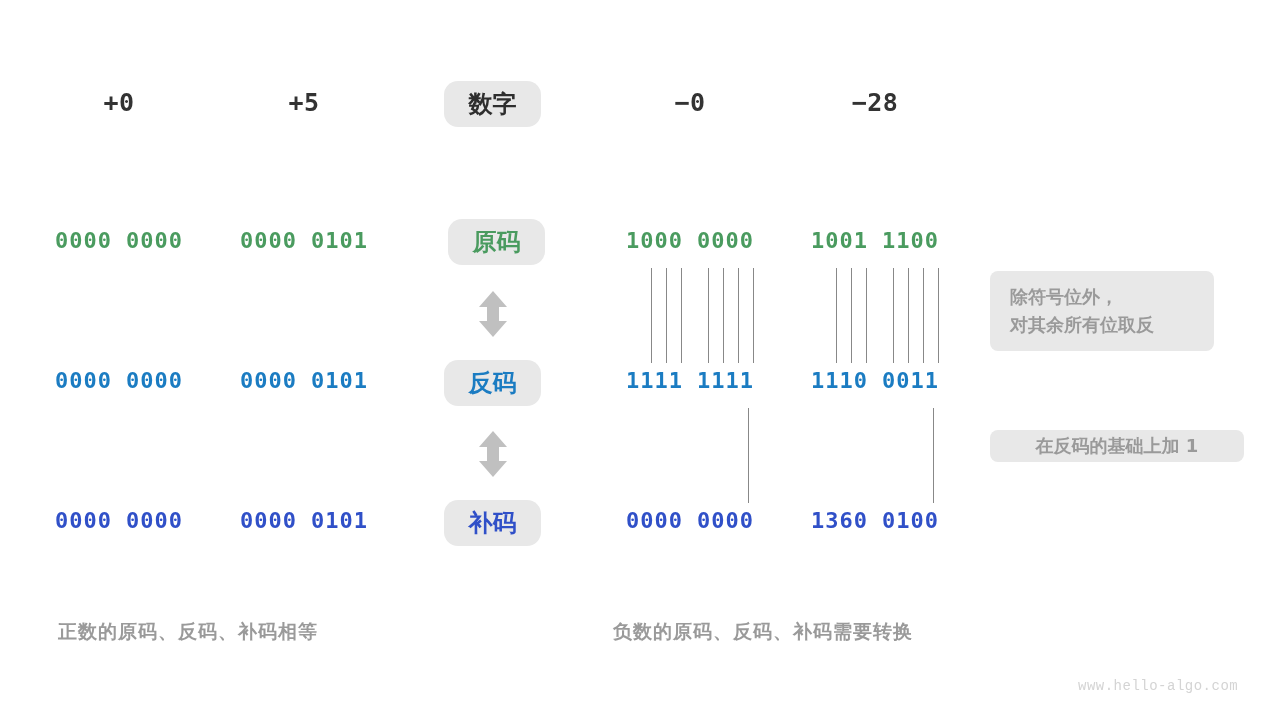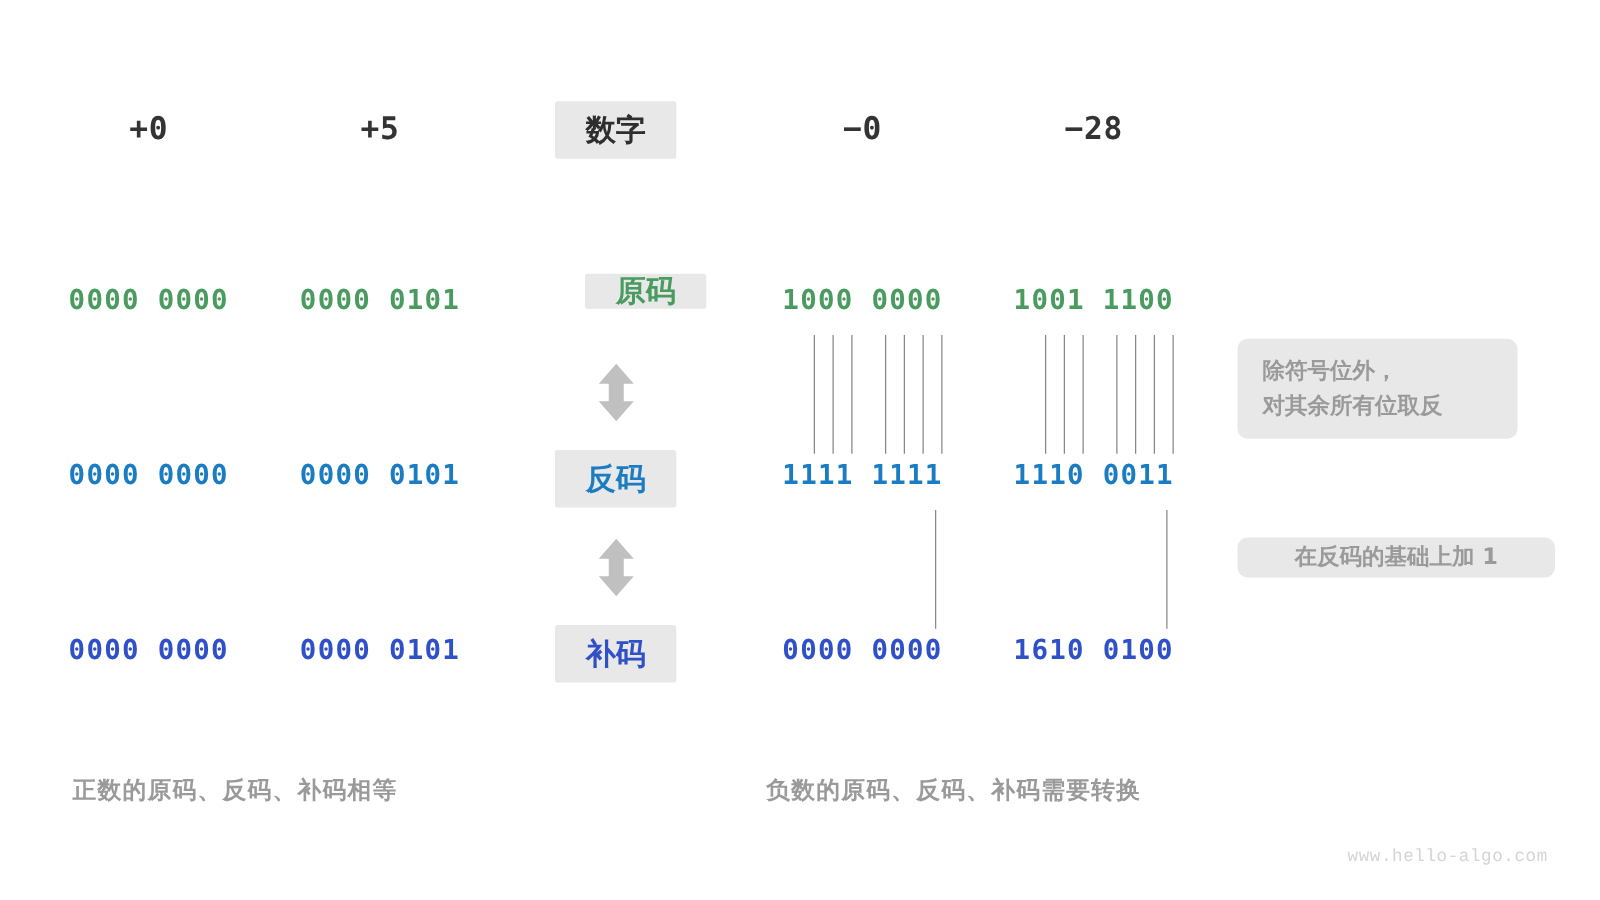--- a/index.html
+++ b/index.html
@@ -44,21 +44,21 @@
     letter-spacing: 1px;
     white-space: pre;
   }
   .bits.green     { color: #4a9b5f; }
   .bits.blue      { color: #1b7cc2; }
   .bits.darkblue  { color: #3050c8; }
 
   
   .pill {
     background: #e8e8e8;
-    border-radius: 2px;
+    border-radius: 14px;
     text-align: center;
     font-size: 24px;
     font-weight: 700;
     line-height: 1;
     display: flex;
     align-items: center;
     justify-content: center;
     box-sizing: border-box;
   }
   .pill.k-number  { color: #2e2e2e; }
@@ -125,39 +125,39 @@
   <div class="abs pill k-number" style="left:444px; top:81px; width:97px; height:46px;">数字</div>
 
   <div class="abs bits green" style="left:44px; top:228px; width:150px;">0000 0000</div>
 
   <div class="abs bits green" style="left:229px; top:228px; width:150px;">0000 0101</div>
 
   <div class="abs bits green" style="left:615px; top:228px; width:150px;">1000 0000</div>
 
   <div class="abs bits green" style="left:800px; top:228px; width:150px;">1001 1100</div>
 
-  <div class="abs pill k-true" style="left:468px; top:219px; width:97px; height:28px;">原码</div>
+  <div class="abs pill k-true" style="left:448px; top:219px; width:97px; height:46px;">原码</div>
 
   <div class="abs bits blue" style="left:44px; top:368px; width:150px;">0000 0000</div>
 
   <div class="abs bits blue" style="left:229px; top:368px; width:150px;">0000 0101</div>
 
   <div class="abs bits blue" style="left:615px; top:368px; width:150px;">1111 1111</div>
 
   <div class="abs bits blue" style="left:800px; top:368px; width:150px;">1110 0011</div>
 
   <div class="abs pill k-ones" style="left:444px; top:360px; width:97px; height:46px;">反码</div>
 
   <div class="abs bits darkblue" style="left:44px; top:508px; width:150px;">0000 0000</div>
 
   <div class="abs bits darkblue" style="left:229px; top:508px; width:150px;">0000 0101</div>
 
   <div class="abs bits darkblue" style="left:615px; top:508px; width:150px;">0000 0000</div>
 
-  <div class="abs bits darkblue" style="left:800px; top:508px; width:150px;">1610 0100</div>
+  <div class="abs bits darkblue" style="left:800px; top:508px; width:150px;">1360 0100</div>
 
   <div class="abs pill k-twos" style="left:444px; top:500px; width:97px; height:46px;">补码</div>
 
   <div class="dbl-arrow" style="left:476px; top:290px;">
     <svg width="34" height="48" viewBox="0 0 34 48" aria-hidden="true">
       <polygon points="17,1 31,17 23,17 23,31 31,31 17,47 3,31 11,31 11,17 3,17" fill="#c0c0c0"></polygon>
     </svg>
   </div>
 
   <div class="dbl-arrow" style="left:476px; top:430px;">

